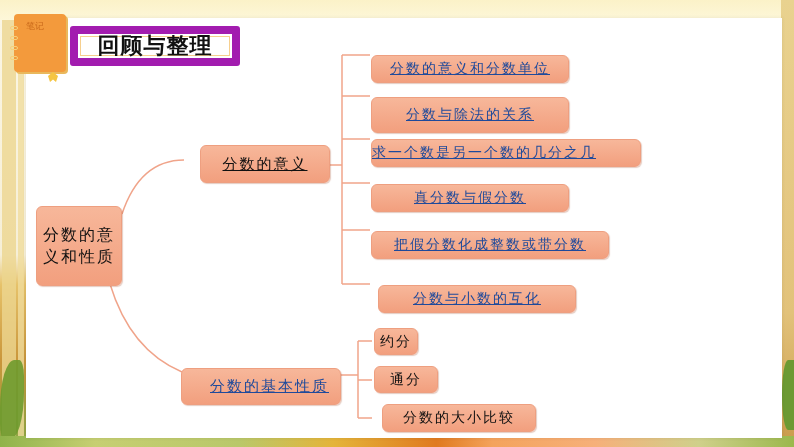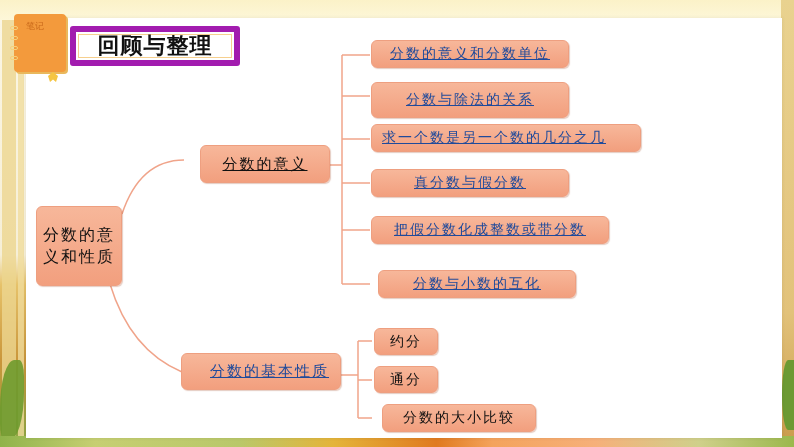--- a/index.html
+++ b/index.html
@@ -18,26 +18,26 @@
   .leaf-left { position: absolute; left: 0; top: 360px; width: 24px; height: 80px; background: #6e9a2e; border-radius: 60% 20% 60% 20%; opacity: .9; }
   .leaf-right { position: absolute; left: 782px; top: 360px; width: 12px; height: 70px; background: #6c9a33; border-radius: 50% 0 0 50%; }
 
   .panel { position: absolute; left: 26px; top: 18px; width: 756px; height: 420px; background: #ffffff; box-shadow: 0 0 4px rgba(0,0,0,.08); }
 
   
   .notebook { position: absolute; left: 14px; top: 14px; width: 52px; height: 58px; background: #f39a3c; border-radius: 4px; box-shadow: 2px 2px 0 #e9b85c; }
   .notebook-label { position: absolute; left: 12px; top: 6px; font-size: 9px; color: #c9691a; font-family: "DejaVu Sans", sans-serif; }
   .ring { position: absolute; left: -4px; width: 8px; height: 4px; border: 1.5px solid #f7d07a; border-radius: 3px; background: transparent; }
   .ribbon { position: absolute; left: 48px; top: 72px; width: 10px; height: 10px; background: #f5c542; clip-path: polygon(50% 0, 100% 40%, 80% 100%, 50% 75%, 20% 100%, 0 40%); }
-  .title-box { position: absolute; left: 70px; top: 26px; width: 170px; height: 40px; background: #ffffff; border: 6px solid #a21caf; border-radius: 3px; box-shadow: inset 0 0 0 2px #fff, inset 0 0 0 3px #f6cf8e; }
+  .title-box { position: absolute; left: 70px; top: 26px; width: 170px; height: 40px; background: #ffffff; border: 8px solid #a21caf; border-radius: 3px; box-shadow: inset 0 0 0 2px #fff, inset 0 0 0 3px #f6cf8e; }
   .title-text { position: absolute; left: 0; top: 0; width: 100%; height: 100%; display: flex; align-items: center; justify-content: center; font-size: 22px; font-weight: bold; color: #111; letter-spacing: 1px; }
 
   
   .node { position: absolute; background: linear-gradient(#f7b79a, #f29f7e); border: 1px solid #ee9f80; border-radius: 6px; display: flex; align-items: center; justify-content: center; box-shadow: 1px 1px 1px rgba(180,110,80,.35); color: #111; font-size: 14px; letter-spacing: 2px; white-space: nowrap; }
-  .node.link { color: #1f4a9b; text-decoration: underline; }
+  .node.link { color: #1f4a9b; text-decoration: underline; margin-top: 15px; }
   .root { font-size: 16px; line-height: 22px; white-space: normal; text-align: center; padding: 16px 6px; letter-spacing: 2px; }
 
   svg.lines { position: absolute; left: 0; top: 0; width: 794px; height: 447px; pointer-events: none; }
 </style>
 </head>
 <body>
 
 <div class="bg-top"></div>
 <div class="bg-left"></div>
 <div class="left-strip"></div>
@@ -80,22 +80,22 @@
     <path d="M358 418 L372 418"></path>
   </g>
 </svg>
 
 <div class="node root" style="left:36px;top:206px;width:86px;height:80px;">分数的意义和性质</div>
 
 <div class="node" style="left:200px;top:145px;width:130px;height:38px;font-size:15px;text-decoration:underline;">分数的意义</div>
 
 <div class="node link" style="left:371px;top:40px;width:198px;height:28px;">分数的意义和分数单位</div>
 <div class="node link" style="left:371px;top:82px;width:198px;height:36px;">分数与除法的关系</div>
-<div class="node link" style="left:371px;top:124px;width:270px;height:28px;justify-content:flex-start;padding-left:10px;">求一个数是另一个数的几分之几</div>
+<div class="node link" style="left:371px;top:124px;width:270px;height:28px;justify-content:flex-start;">求一个数是另一个数的几分之几</div>
 <div class="node link" style="left:371px;top:169px;width:198px;height:28px;">真分数与假分数</div>
 <div class="node link" style="left:371px;top:216px;width:238px;height:28px;text-align:right;">把假分数化成整数或带分数</div>
 <div class="node link" style="left:378px;top:270px;width:198px;height:28px;">分数与小数的互化</div>
 
 <div class="node link" style="left:181px;top:353px;width:160px;height:37px;font-size:15px;padding-left:17px;">分数的基本性质</div>
 
-<div class="node" style="left:374px;top:328px;width:64px;height:27px;">约分</div>
+<div class="node" style="left:374px;top:328px;width:44px;height:27px;">约分</div>
 <div class="node" style="left:374px;top:366px;width:64px;height:27px;">通分</div>
 <div class="node" style="left:374px;top:404px;width:154px;height:28px;margin-left:8px;">分数的大小比较</div>
 
 </body></html>

